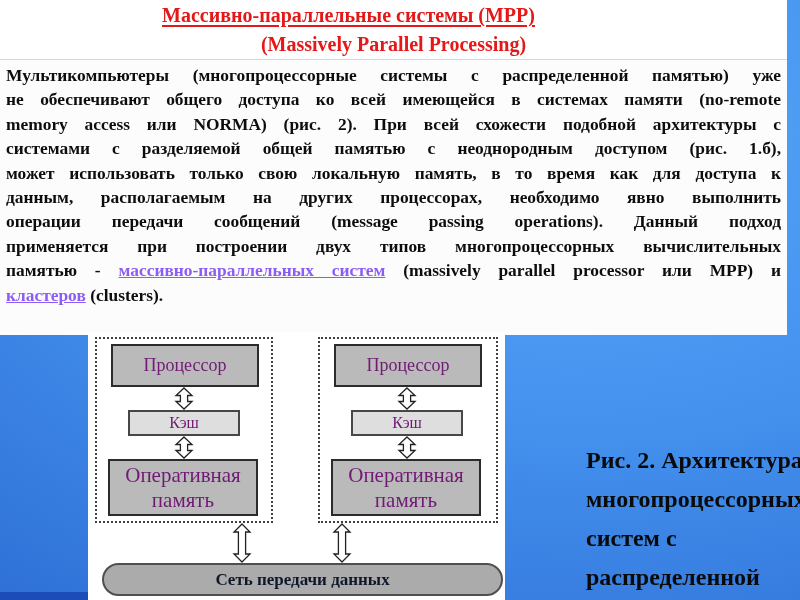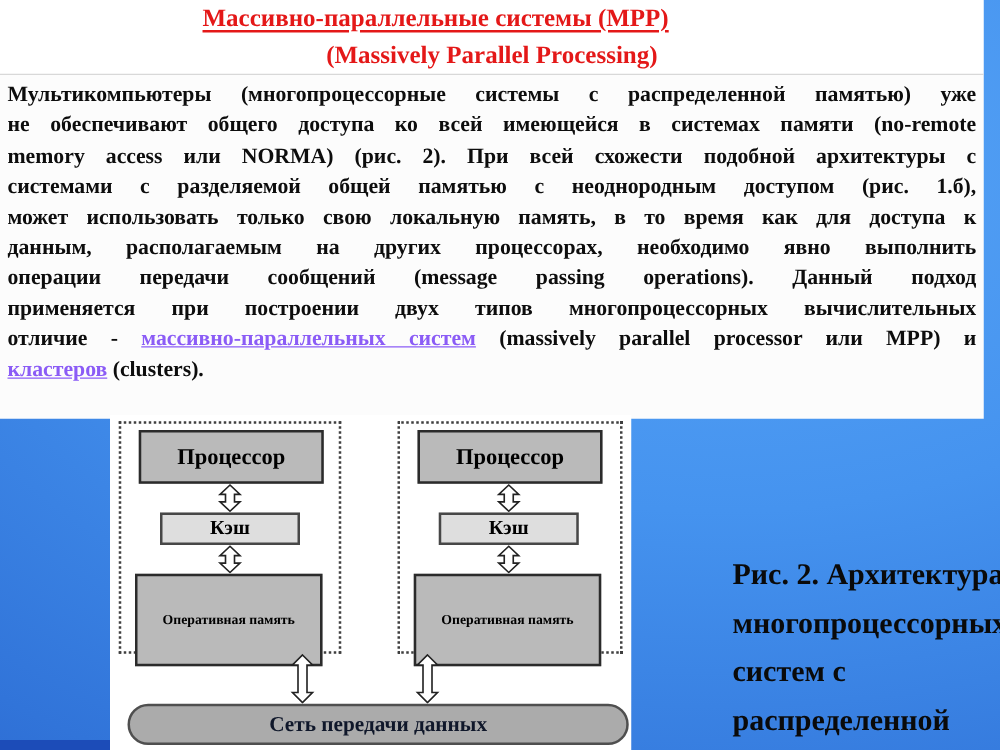--- a/index.html
+++ b/index.html
@@ -45,25 +45,25 @@
   }
   .node-group{
     position:absolute;top:5px;height:186px;border:2px dotted #3f3f3f;
     box-sizing:border-box;background:#ffffff;
   }
   .node-group.left{left:7px;width:178px;}
   .node-group.right{left:230px;width:180px;}
   .dbox{
     position:absolute;box-sizing:border-box;
     display:flex;align-items:center;justify-content:center;text-align:center;
-    color:#000000;font-weight:bold;
+    color:#701a75;font-weight:normal;
   }
   .proc-box{left:14px;top:5px;width:148px;height:43px;background:#bababa;border:2px solid #2b2b2b;font-size:18px;}
   .cache-box{left:31px;top:71px;width:112px;height:26px;background:#dedede;border:2px solid #474747;font-size:16px;}
-  .mem-box{left:11px;top:120px;width:150px;height:74px;background:#bababa;border:2px solid #2b2b2b;font-size:11px;line-height:1.15;}
+  .mem-box{left:11px;top:120px;width:150px;height:57px;background:#bababa;border:2px solid #2b2b2b;font-size:21px;line-height:1.15;}
   .varrow{position:absolute;width:20px;}
   .arrow-a{left:77px;top:48px;height:23px;}
   .arrow-b{left:77px;top:97px;height:23px;}
   .conn-arrow-1{left:144px;top:191px;height:40px;}
   .conn-arrow-2{left:244px;top:191px;height:40px;}
   .network-pill{
     position:absolute;left:14px;top:231px;width:401px;height:33px;box-sizing:border-box;
     background:#ababab;border:2px solid #4f4f4f;border-radius:17px;
     display:flex;align-items:center;justify-content:center;
     font-size:17px;font-weight:bold;color:#0f172a;
@@ -88,21 +88,21 @@
   <div class="body-block">
     <div class="body-line"><span>Мультикомпьютеры (многопроцессорные системы с распределенной памятью) уже</span></div>
     <div class="body-line"><span>не обеспечивают общего доступа ко всей имеющейся в системах памяти (no-remote</span></div>
     <div class="body-line"><span>memory access или NORMA) (рис. 2). При всей схожести подобной архитектуры с</span></div>
     <div class="body-line"><span>системами с разделяемой общей памятью с неоднородным доступом (рис. 1.б),</span></div>
     <div class="body-line"><span>может использовать только свою локальную память, в то время как для доступа к</span></div>
     <div class="body-line"><span>данным, располагаемым на других процессорах, необходимо явно выполнить</span></div>
     <div class="body-line"><span>операции передачи сообщений (message passing operations). Данный подход</span></div>
     <div class="body-line"><span>применяется при построении двух типов многопроцессорных вычислительных</span></div>
     <div class="body-line">
-      <span>отличие - </span><span class="seg-red">массивно-параллельных систем</span><span> (massively parallel processor или MPP) и</span>
+      <span>памятью - </span><span class="seg-red">массивно-параллельных систем</span><span> (massively parallel processor или MPP) и</span>
     </div>
     <div class="body-line last">
       <span class="seg-red">кластеров</span><span> (clusters).</span>
     </div>
   </div>
 
   <div class="diagram-panel">
 
     <div class="node-group left">
       <div class="dbox proc-box">Процессор</div>

